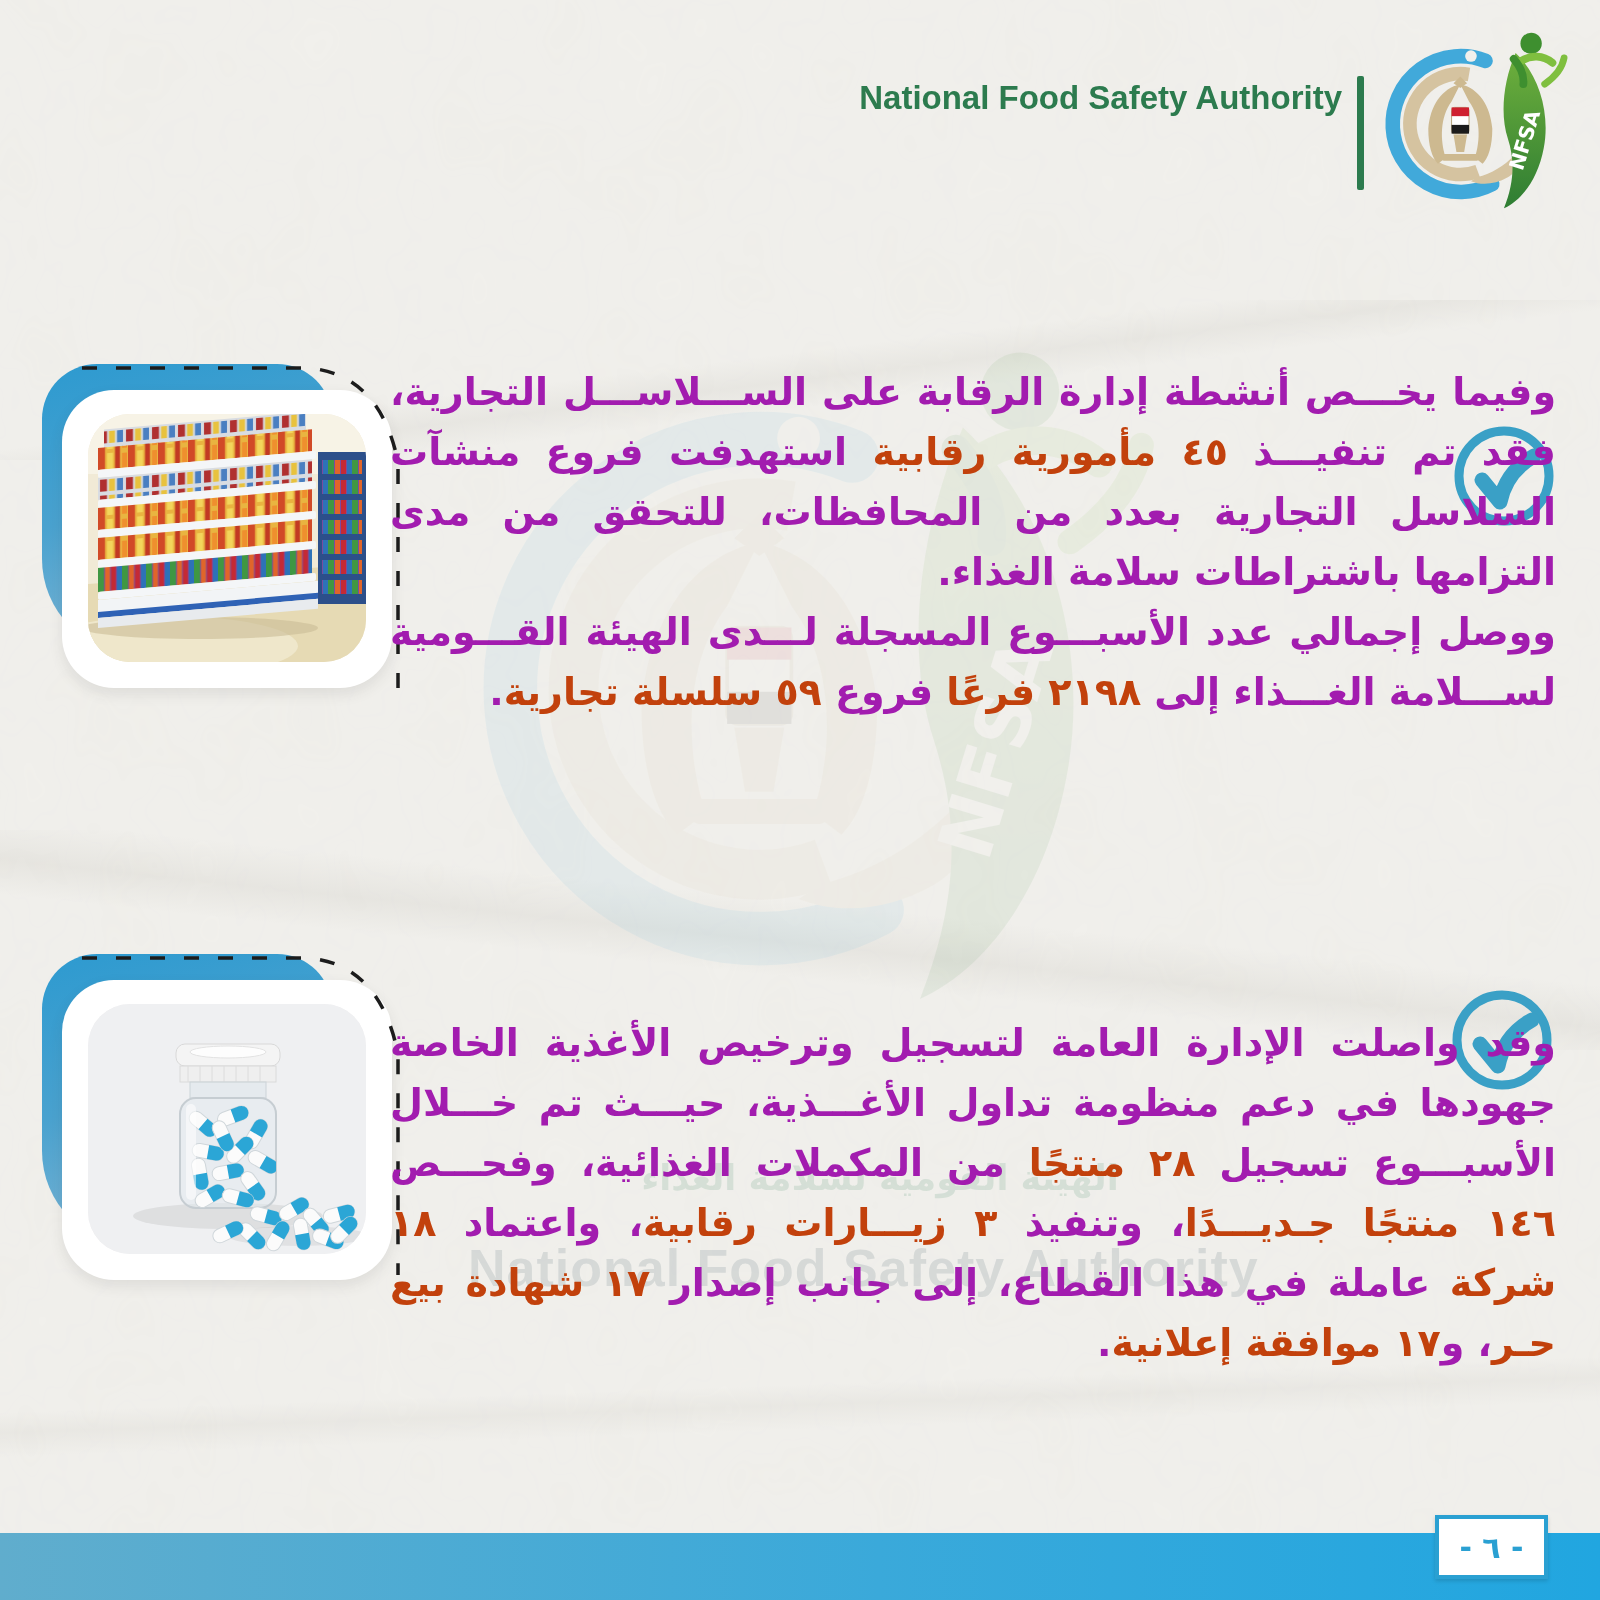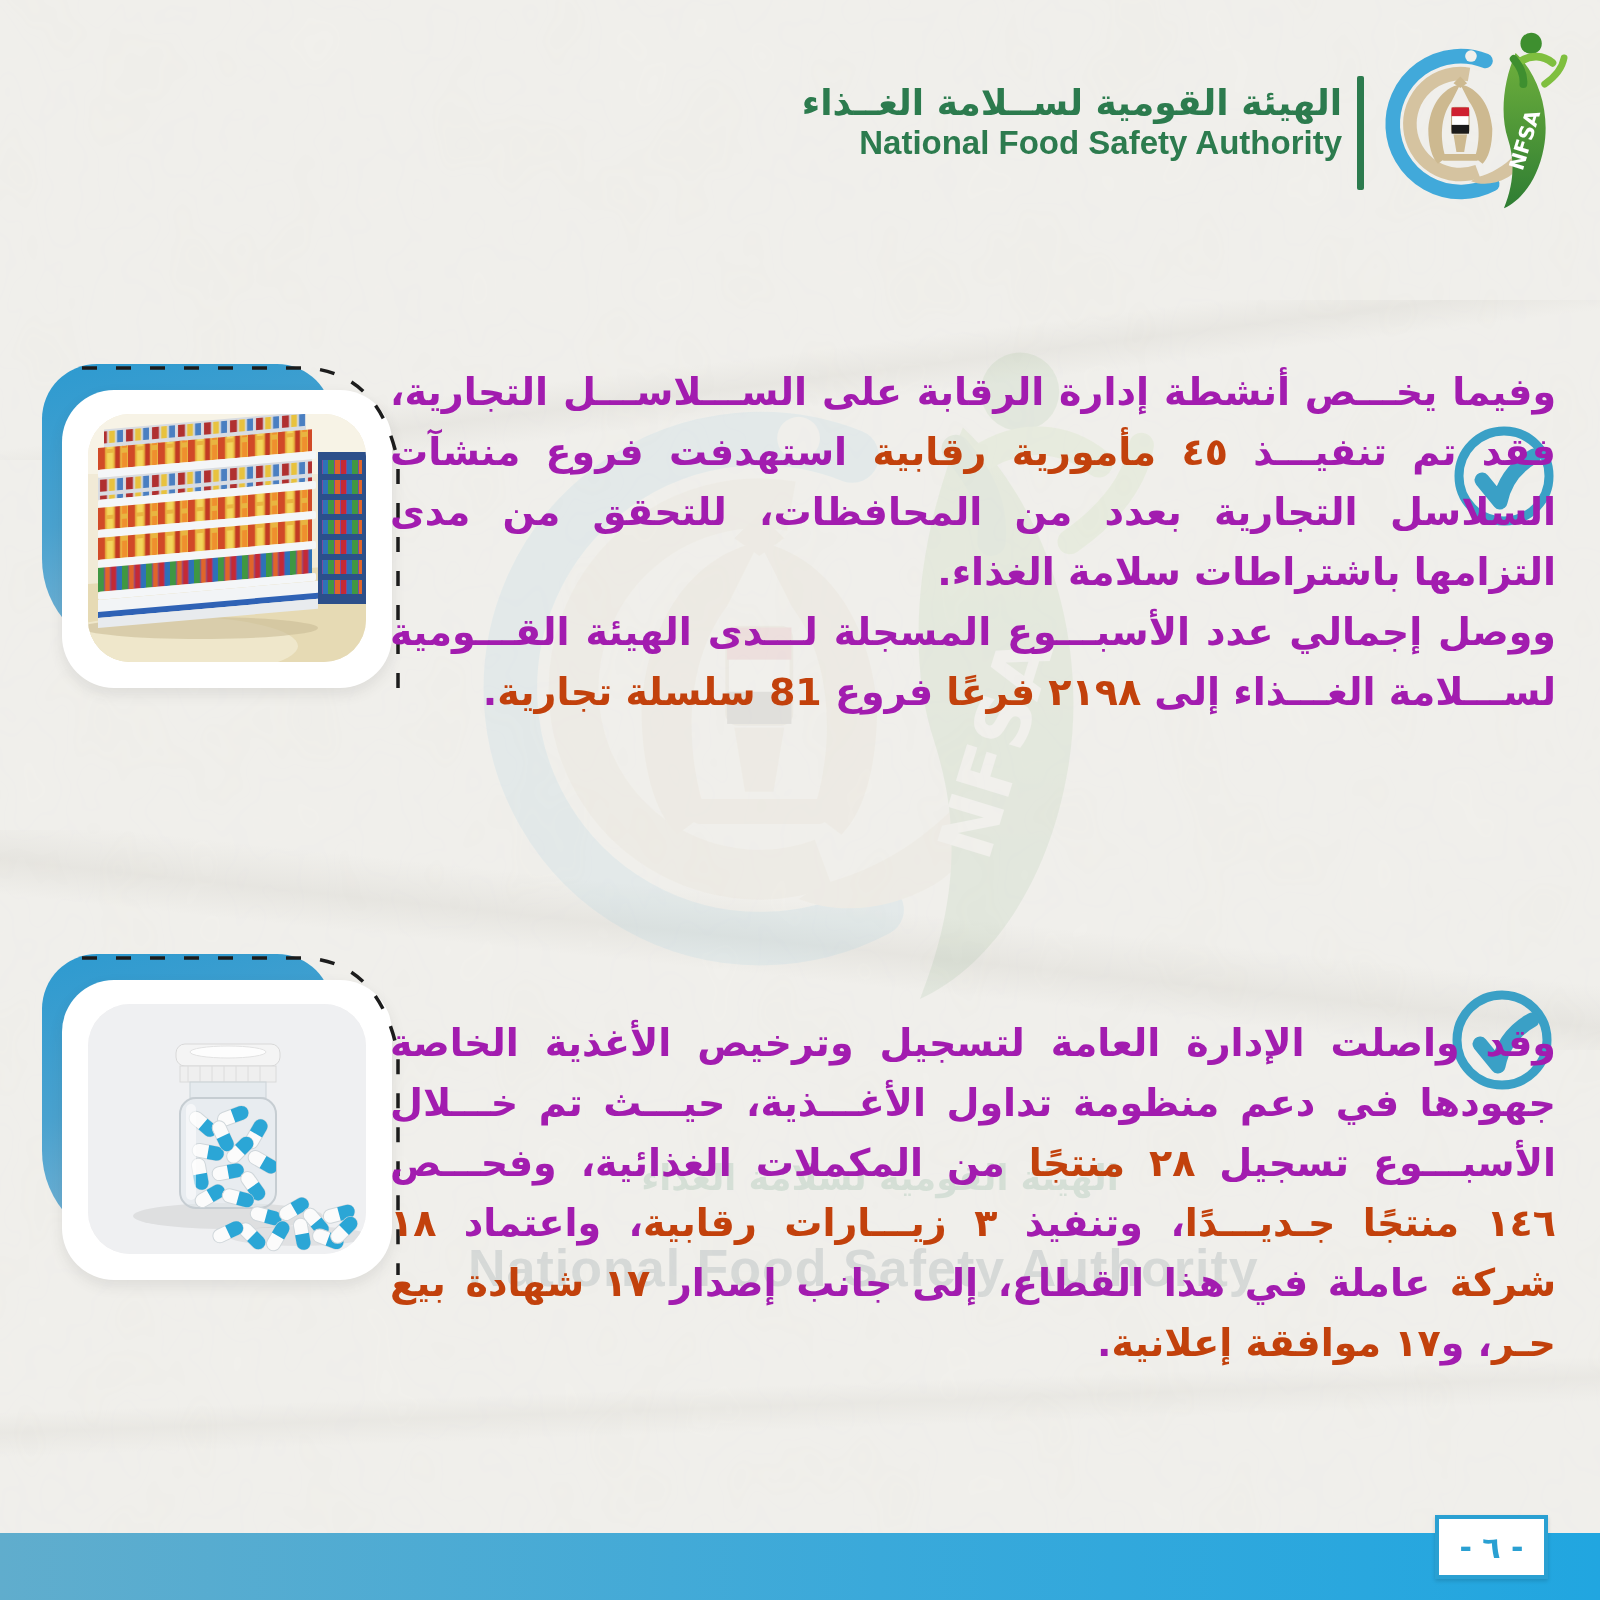--- a/index.html
+++ b/index.html
@@ -105,21 +105,20 @@
 <div class="abs crease crease2"></div>
 <div class="abs crease crease3"></div>
 
 <svg class="abs wm-logo">
     <use href="#nfsa" xlink:href="#nfsa"></use>
   </svg>
 <div class="abs wm-ar">الهيئة القومية لسلامة الغذاء</div>
 <div class="abs wm-en">National Food Safety Authority</div>
 
 <div class="abs hdr-titles">
-  <div class="hdr-ar">الهيئة القومية لســلامة الغــذاء</div>
   <div class="hdr-en">National Food Safety Authority</div>
 </div>
 <div class="abs hdr-bar"></div>
 <svg class="abs hdr-logo">
     <use href="#nfsa" xlink:href="#nfsa"></use>
   </svg>
 
 <div class="abs panel-blue panel1"></div>
 <div class="abs card card1"></div>
 <div class="abs photo photo1">
@@ -181,21 +180,21 @@
 </div>
 <svg class="abs dash-svg dash1" viewBox="0 0 360 365">
   <path d="M22 16 H248 Q320 22 338 110 V348" fill="none" stroke="#1c1c1c" stroke-width="3.5" stroke-dasharray="15 19"></path>
 </svg>
 <svg class="abs check check1" viewBox="0 0 112 112">
   <circle cx="56" cy="56" r="45" stroke="#3aa0c6" stroke-width="9" fill="none"></circle>
   <path d="M34 60 L52 82 C56 62 68 46 86 36" stroke="#3aa0c6" stroke-width="15" fill="none" stroke-linecap="round" stroke-linejoin="round"></path>
 </svg>
 <div class="abs textblock text1">
   <p class="para"><span class="seg-black">وفيما يخـــص أنشطة إدارة الرقابة على الســـلاســـل التجارية، فقد تم تنفيـــذ </span><span class="seg-teal">٤٥ مأمورية رقابية</span><span class="seg-black"> استهدفت فروع منشآت السلاسل التجارية بعدد من المحافظات، للتحقق من مدى التزامها باشتراطات سلامة الغذاء.</span></p>
-  <p class="para"><span class="seg-black">ووصل إجمالي عدد الأسبـــوع المسجلة لـــدى الهيئة القـــومية لســـلامة الغـــذاء إلى </span><span class="seg-teal">٢١٩٨ فرعًا</span><span class="seg-black"> فروع </span><span class="seg-teal">81 سلسلة تجارية</span><span class="seg-black">.</span></p>
+  <p class="para"><span class="seg-black">ووصل إجمالي عدد الأسبـــوع المسجلة لـــدى الهيئة القـــومية لســـلامة الغـــذاء إلى </span><span class="seg-teal">٢١٩٨ فرعًا</span><span class="seg-black"> فروع </span><span class="seg-teal">٥٩ سلسلة تجارية</span><span class="seg-black">.</span></p>
 </div>
 
 <div class="abs panel-blue panel2"></div>
 <div class="abs card card2"></div>
 <div class="abs photo photo2">
   <svg width="278" height="250" viewBox="0 0 278 250">
     <defs>
       <g id="capsule">
         <rect x="-16" y="-7" width="32" height="14" rx="7" fill="#fbfbfb" stroke="#cfd6da" stroke-width="1"></rect>
         <path d="M0 -7 L9 -7 A7 7 0 0 1 9 7 L0 7 Z" fill="#2ba6d6"></path>

